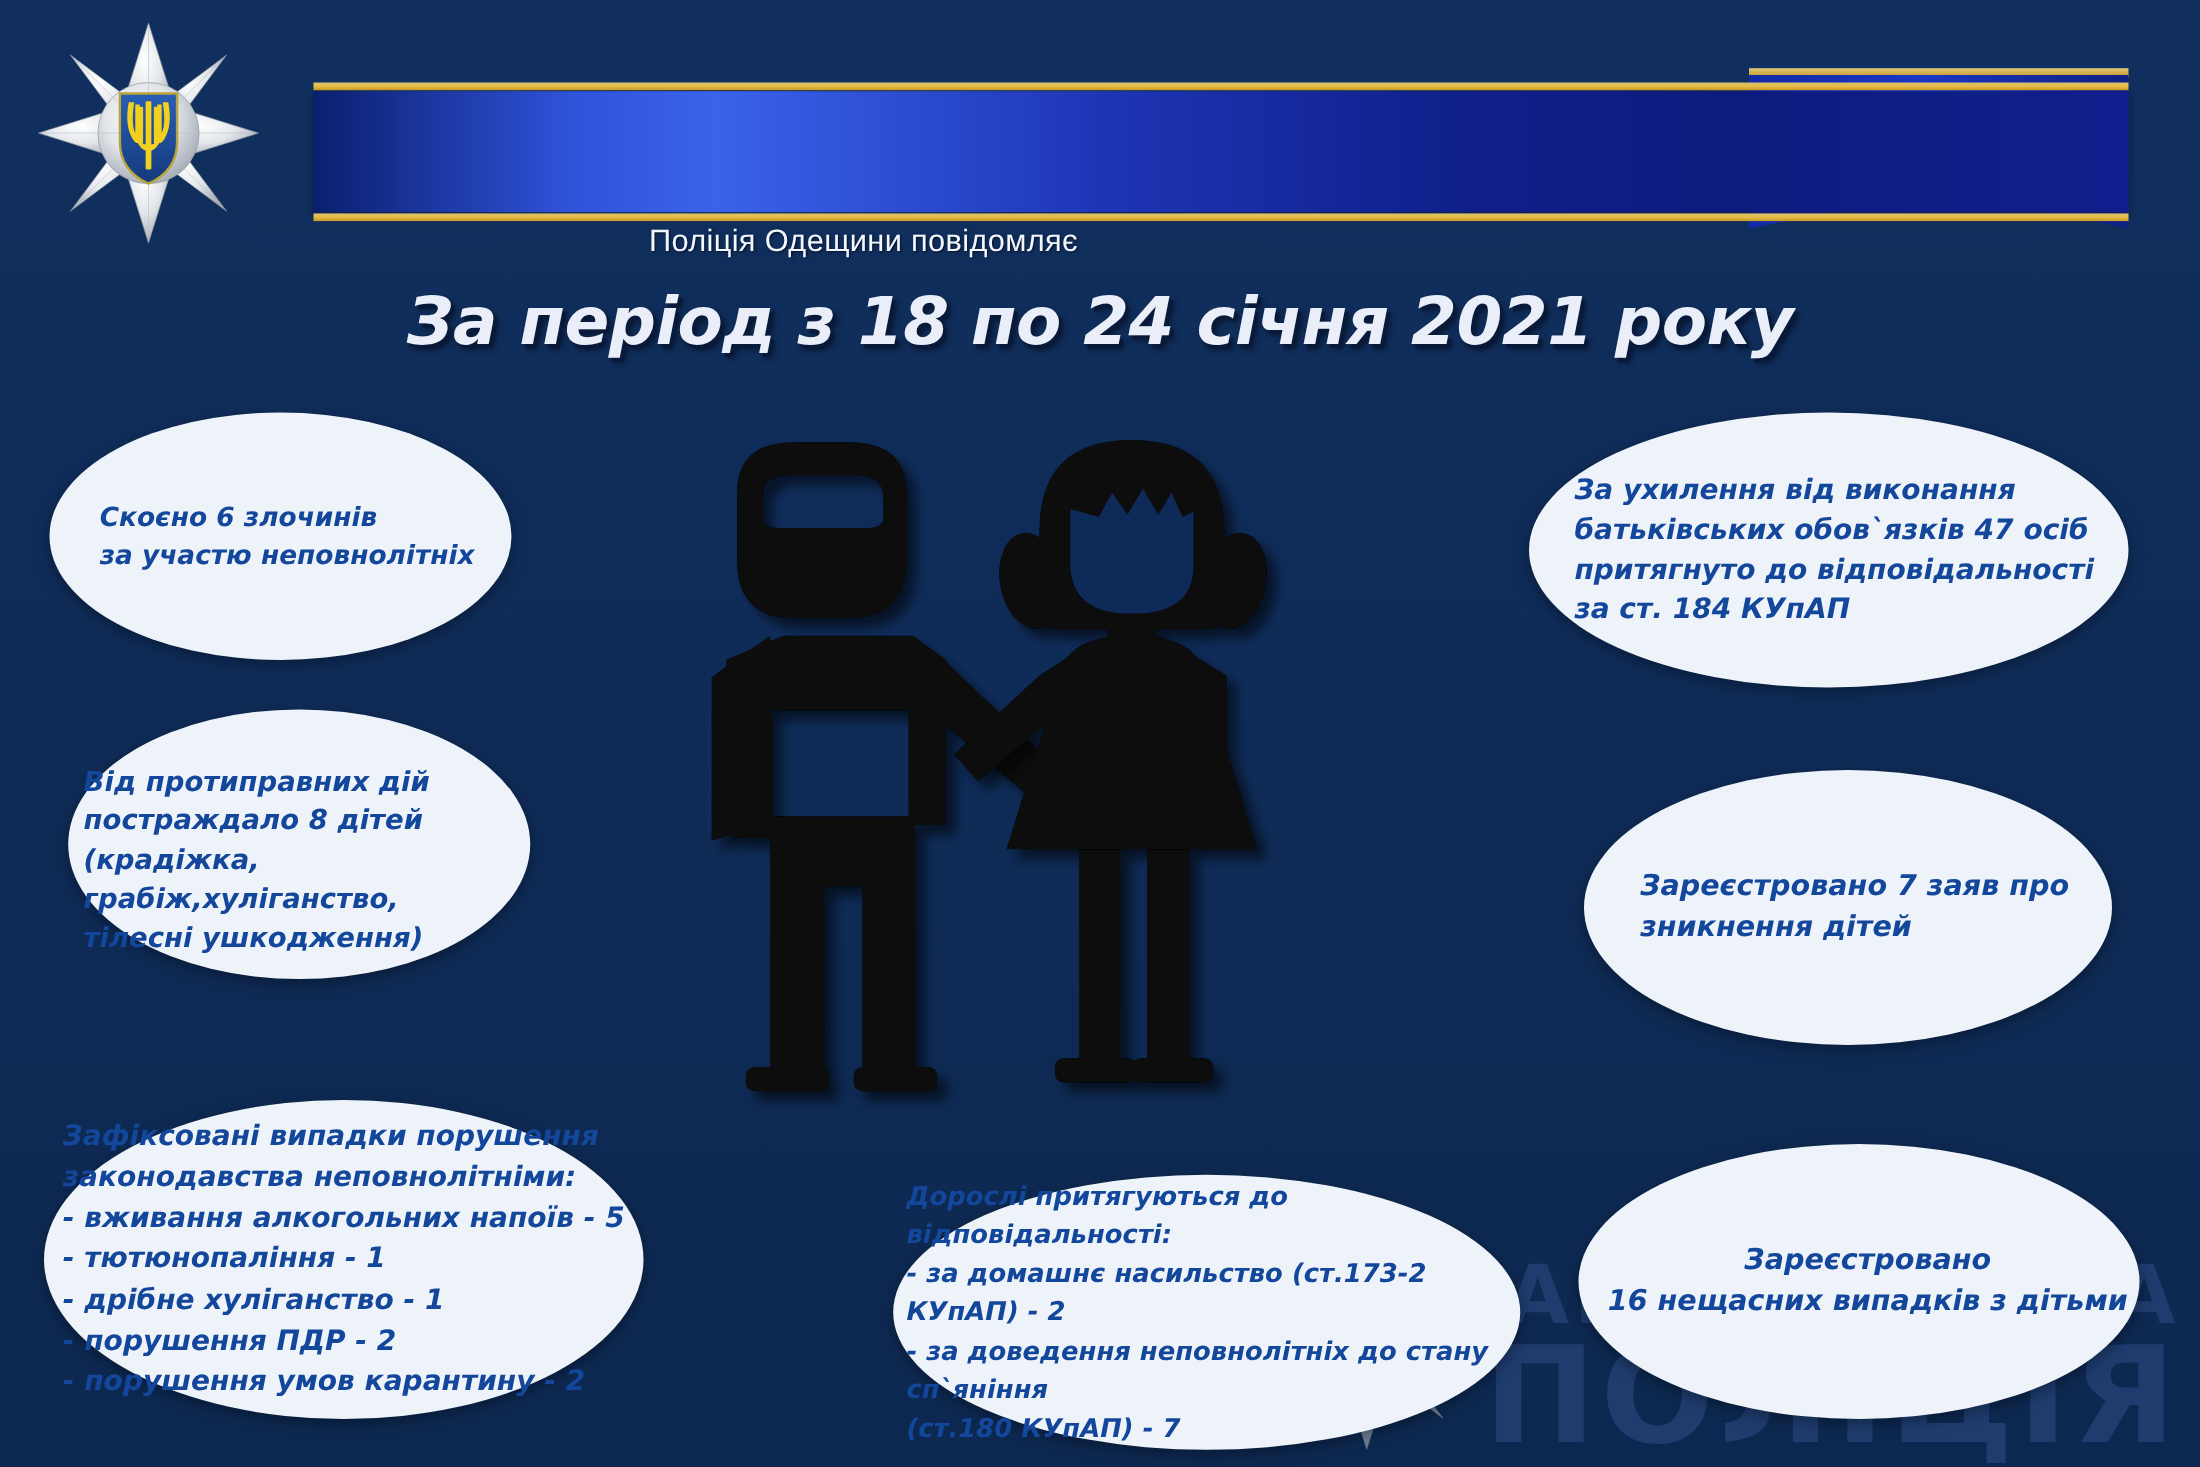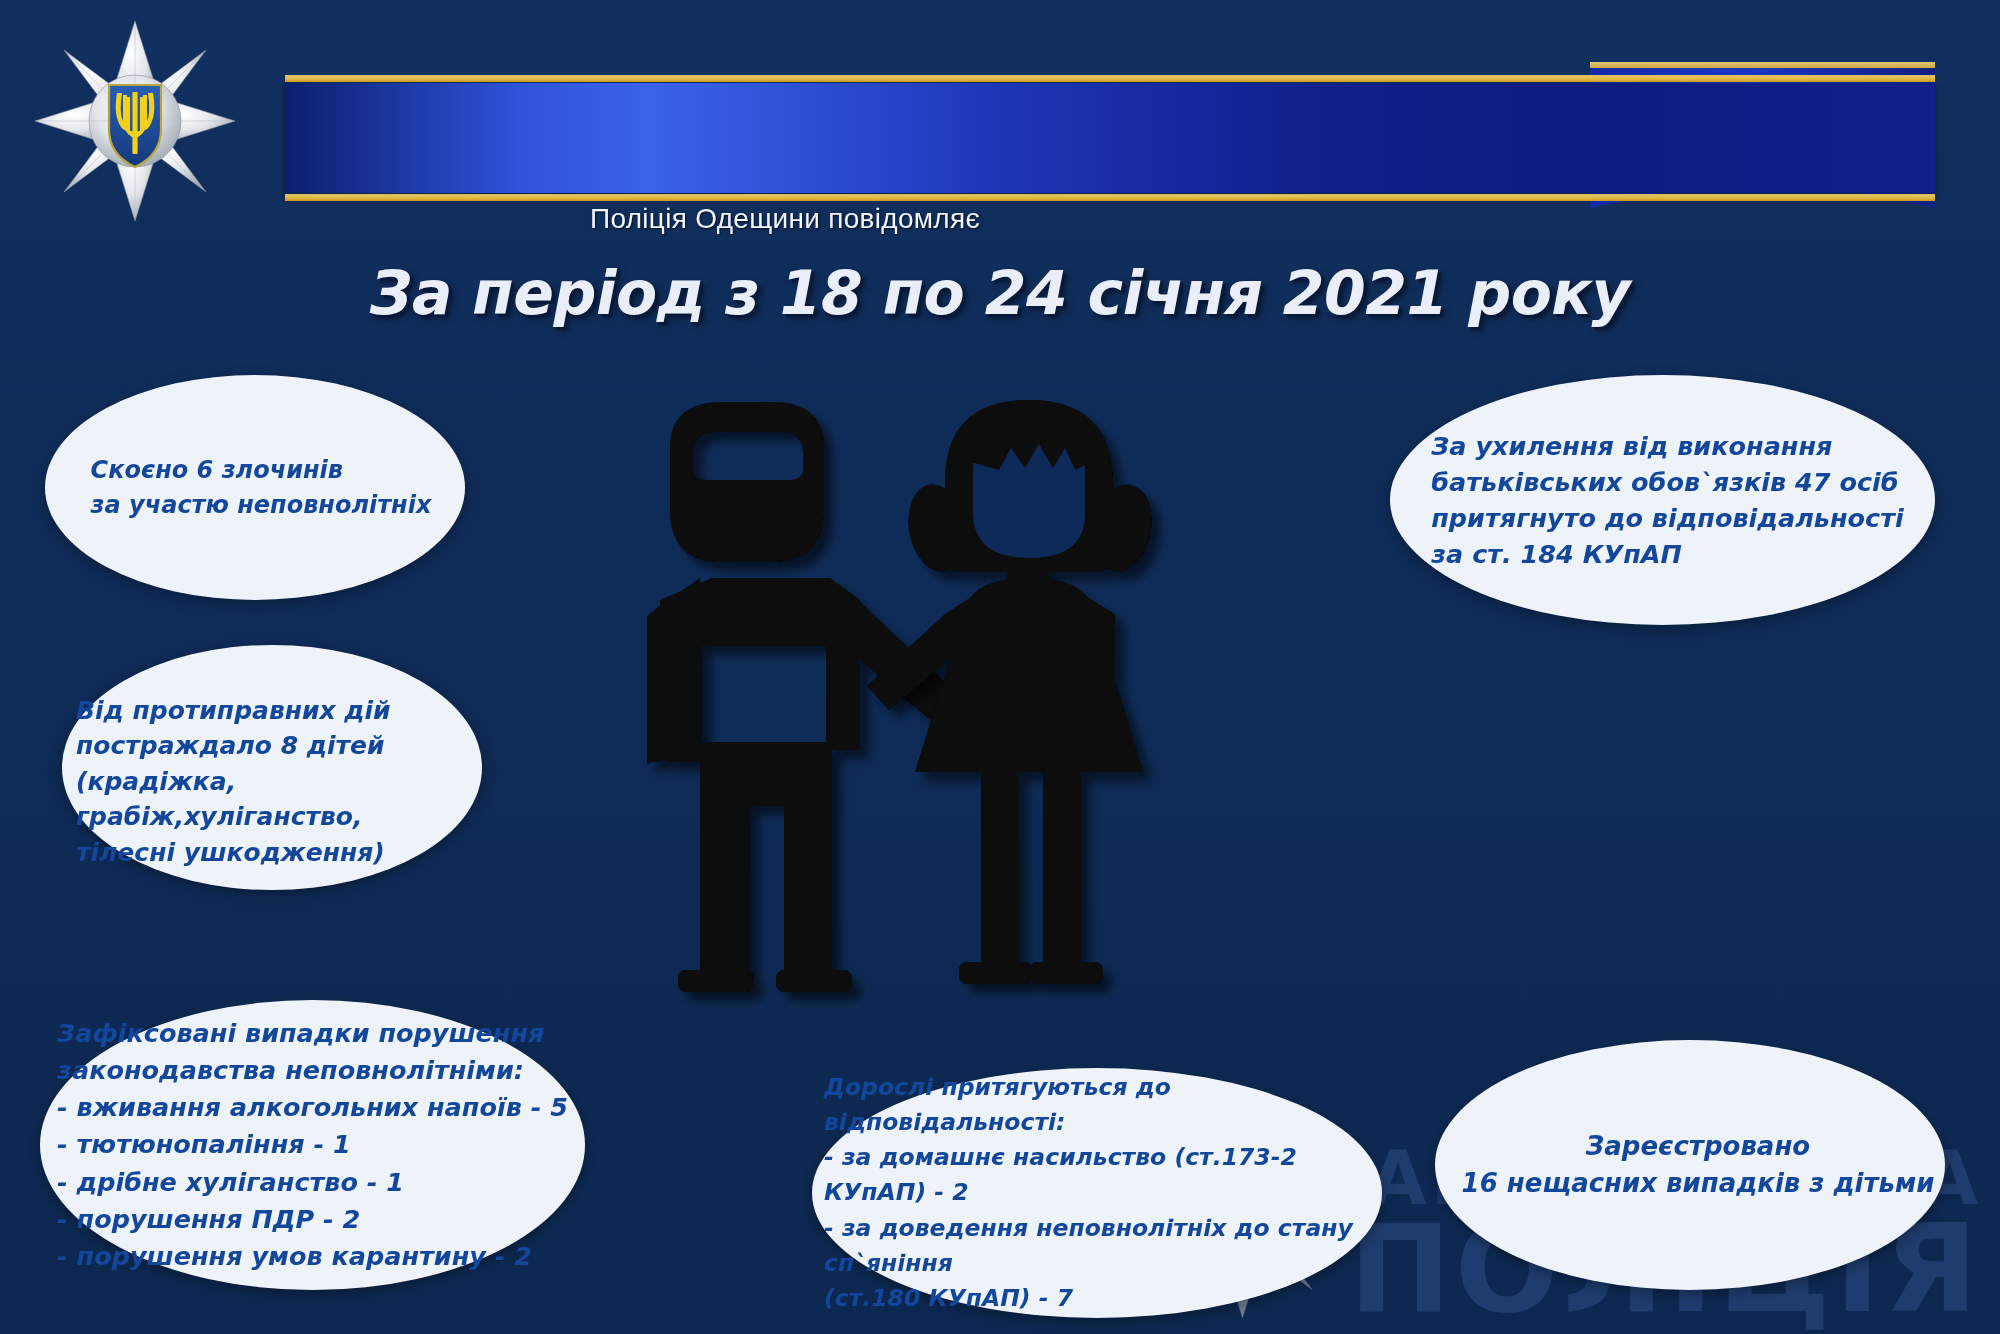--- a/index.html
+++ b/index.html
@@ -293,20 +293,24 @@
 - порушення умов карантину - 2</span>
   </div>
 
   <div class="bubble" id="b-parents">
     <span class="txt">За ухилення від виконання
 батьківських обов`язків 47 осіб
 притягнуто до відповідальності
 за ст. 184 КУпАП</span>
   </div>
 
+  <div class="bubble" id="b-missing">
+    <span class="txt">Зареєстровано 7 заяв про
+зникнення дітей</span>
+  </div>
 
   <div class="bubble" id="b-adults">
     <span class="txt">Дорослі притягуються до відповідальності:
 - за домашнє насильство (ст.173-2 КУпАП) - 2
 - за доведення неповнолітніх до стану сп`яніння
 (ст.180 КУпАП) - 7</span>
   </div>
 
   <div class="bubble" id="b-accidents">
     <span class="txt">Зареєстровано

